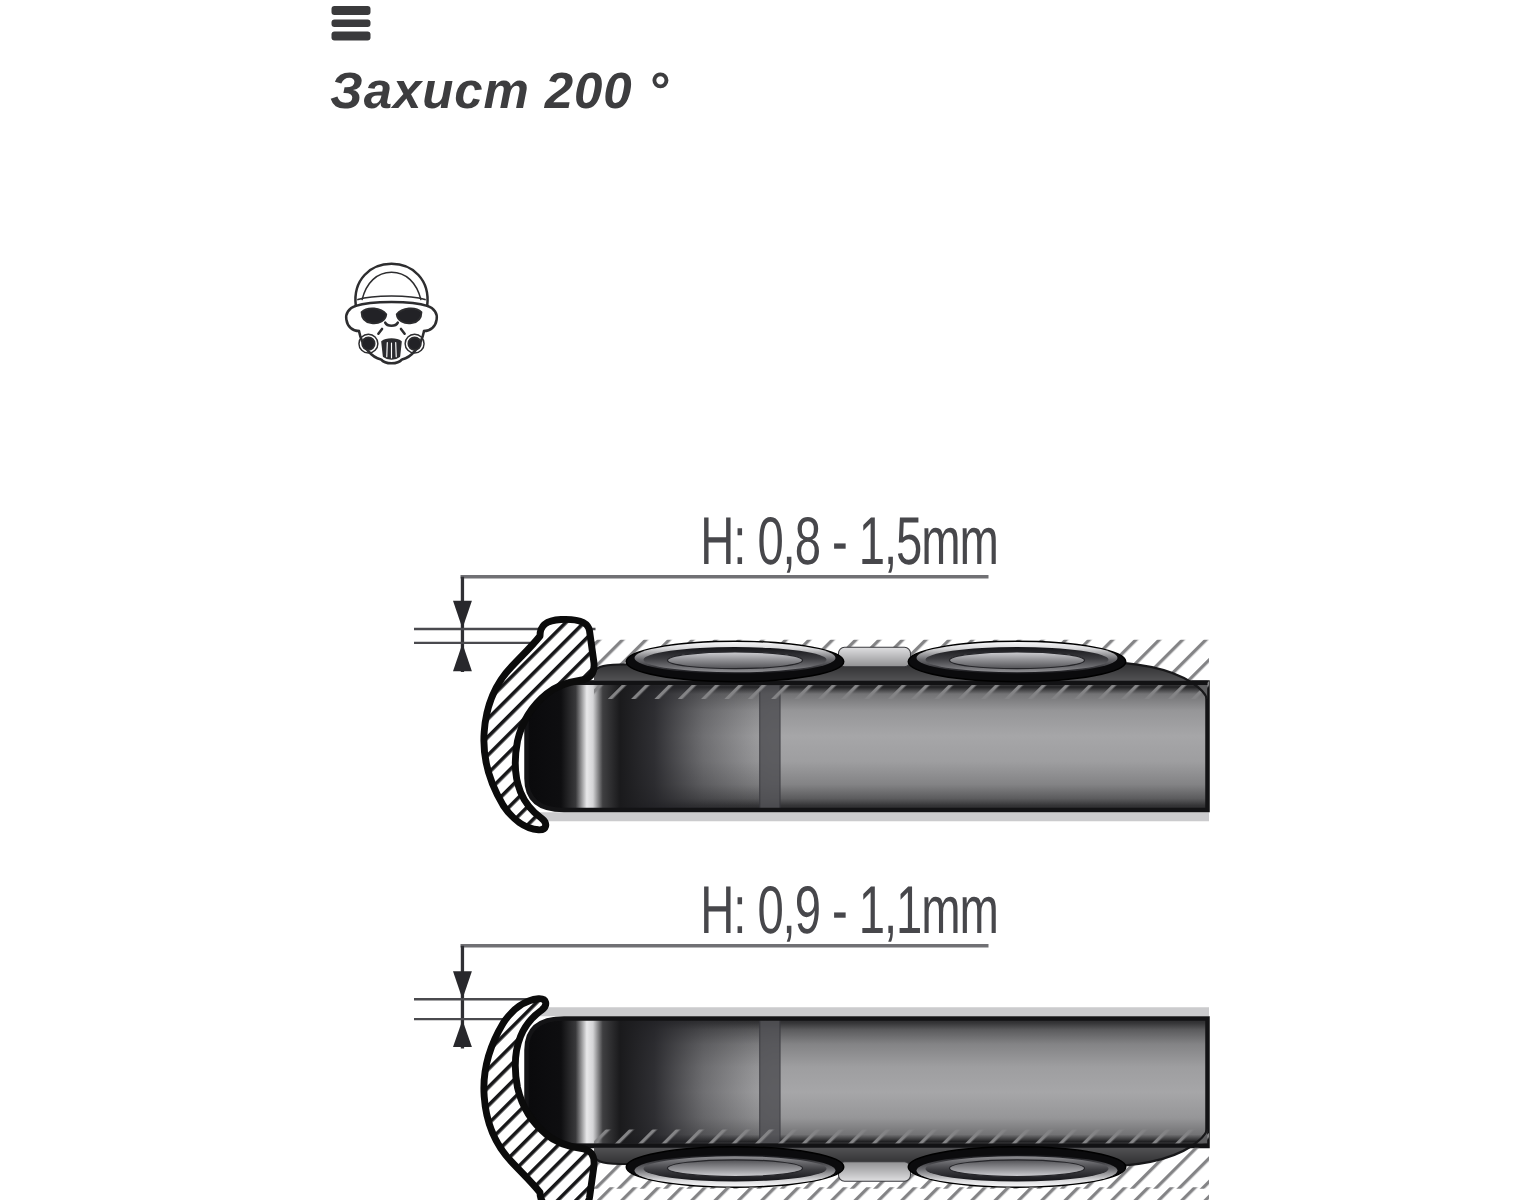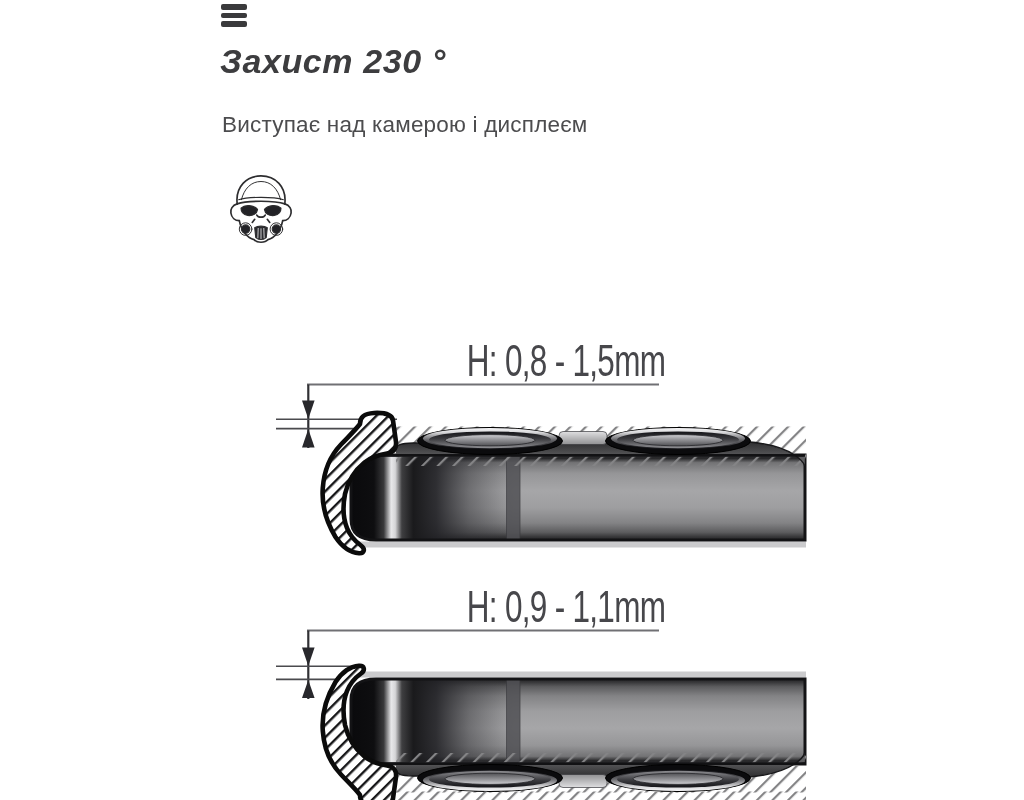--- a/index.html
+++ b/index.html
@@ -35,22 +35,21 @@
 <div class="page">
 
   <button class="menu-btn" aria-label="menu">
     <span class="bars">
         <i></i>
         <i></i>
         <i></i>
       </span>
   </button>
 
-  <h1 class="title">Захист 230 °</h1>
-  <p class="subtitle">Виступає над камерою і дисплеєм</p>
+  <h1 class="title">Захист 200 °</h1>
 
   <svg class="trooper" viewBox="0 0 100 110">
     <g stroke="#2d2d2f" stroke-width="2.4" fill="none" stroke-linecap="round" stroke-linejoin="round">
       <path d="M 16,47 C 13,22 30,7 50,7 C 70,7 87,22 84,47"></path>
       <path d="M 22,41 C 26,25 36,15 50,15 C 64,15 74,25 78,41" stroke-width="1.4"></path>
       <path d="M 16,47 C 30,42 70,42 84,47"></path>
       <path d="M 18,41 C 32,36.5 68,36.5 82,41" stroke-width="1.6"></path>
       <path d="M 16,47 C 9,49 6,55 7,60 C 8,67 13,71 19,71"></path>
       <path d="M 84,47 C 91,49 94,55 93,60 C 92,67 87,71 81,71"></path>
       <path d="M 19,71 C 22,86 31,96 40,98 C 44,103 56,103 60,98 C 69,96 78,86 81,71"></path>

